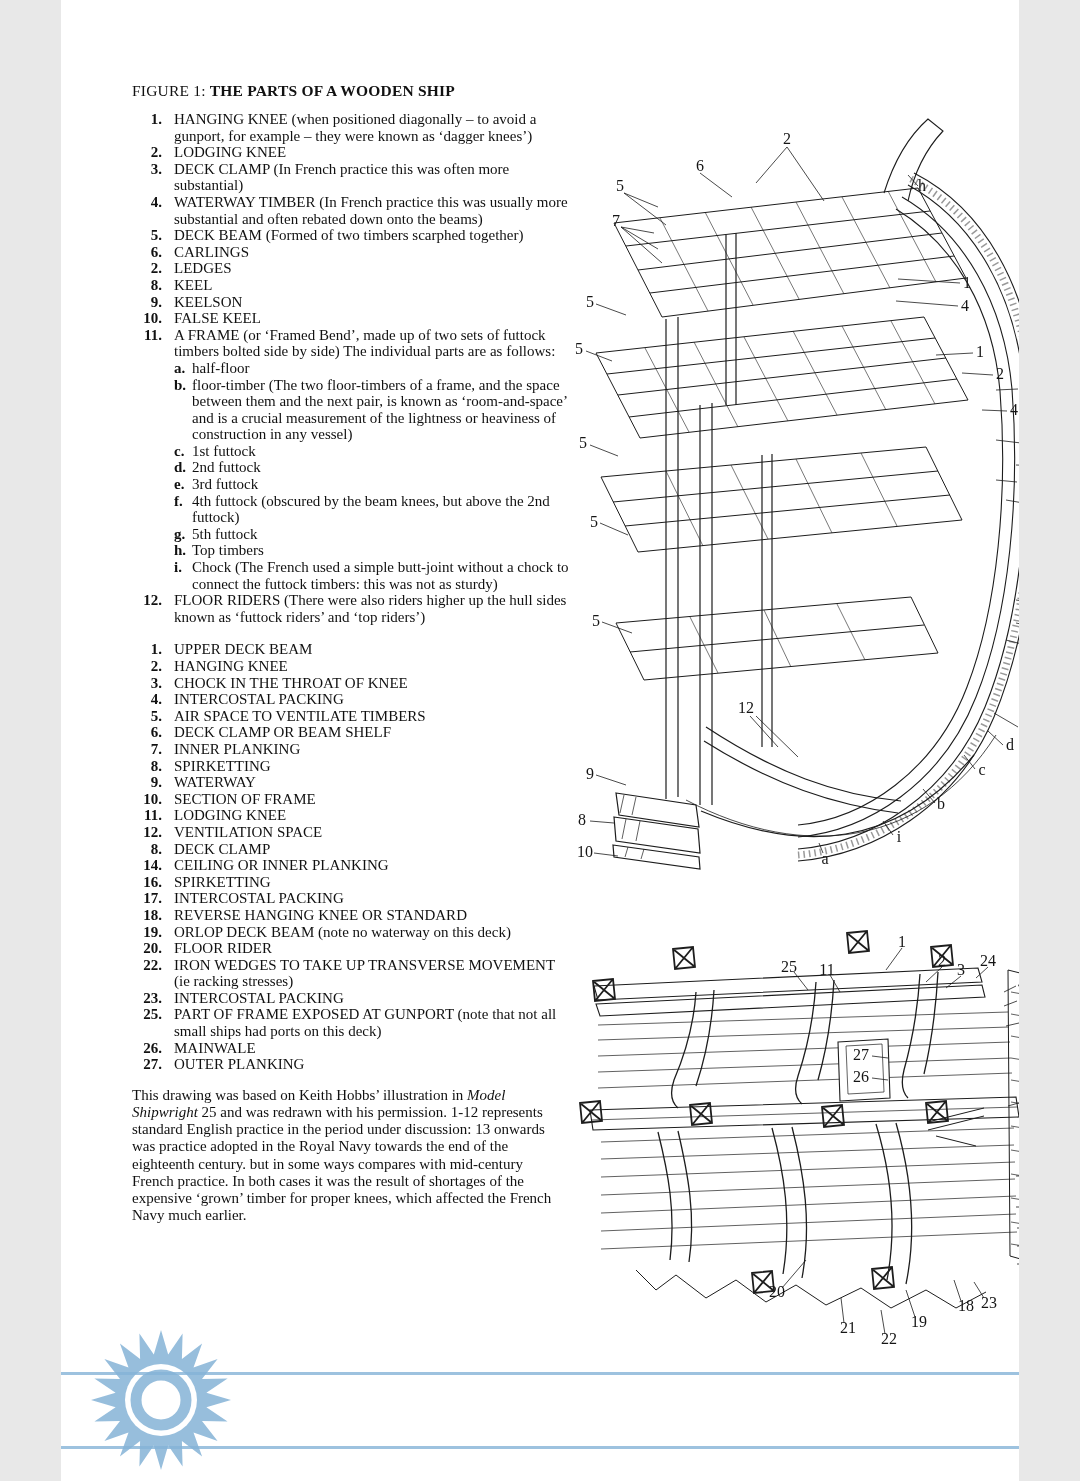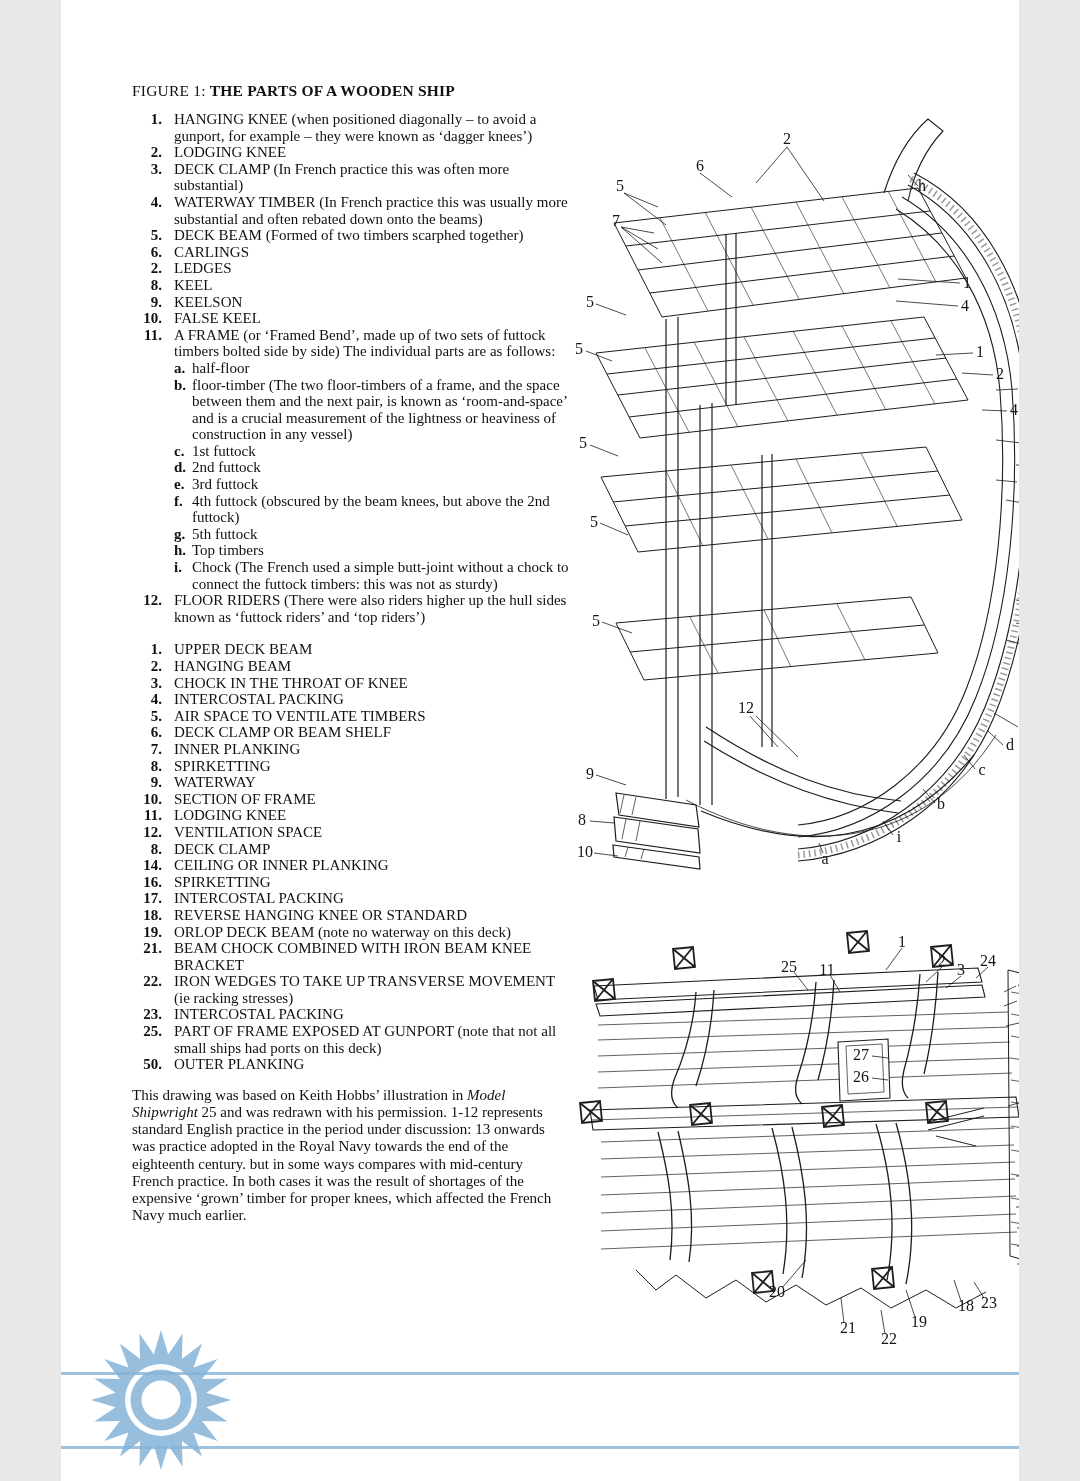--- a/index.html
+++ b/index.html
@@ -232,21 +232,21 @@
         <div class="item">
           <span class="num">1.</span>
           <span class="body">
             <span class="txt">UPPER DECK BEAM</span>
           </span>
         </div>
 
         <div class="item">
           <span class="num">2.</span>
           <span class="body">
-            <span class="txt">HANGING BEAM</span>
+            <span class="txt">HANGING KNEE</span>
           </span>
         </div>
 
         <div class="item">
           <span class="num">3.</span>
           <span class="body">
             <span class="txt">CHOCK IN THE THROAT OF KNEE</span>
           </span>
         </div>
 
@@ -348,27 +348,27 @@
           </span>
         </div>
 
         <div class="item">
           <span class="num">19.</span>
           <span class="body">
             <span class="txt">ORLOP DECK BEAM (note no waterway on this deck)</span>
           </span>
         </div>
 
-
-        <div class="item">
-          <span class="num">21.</span>
-          <span class="body">
-            <span class="txt">BEAM CHOCK COMBINED WITH IRON BEAM KNEE BRACKET</span>
-          </span>
-        </div>
+        <div class="item">
+          <span class="num">20.</span>
+          <span class="body">
+            <span class="txt">FLOOR RIDER</span>
+          </span>
+        </div>
+
 
         <div class="item">
           <span class="num">22.</span>
           <span class="body">
             <span class="txt">IRON WEDGES TO TAKE UP TRANSVERSE MOVEMENT (ie racking stresses)</span>
           </span>
         </div>
 
         <div class="item">
           <span class="num">23.</span>
@@ -378,23 +378,29 @@
         </div>
 
 
         <div class="item">
           <span class="num">25.</span>
           <span class="body">
             <span class="txt">PART OF FRAME EXPOSED AT GUNPORT (note that not all small ships had ports on this deck)</span>
           </span>
         </div>
 
-
-        <div class="item">
-          <span class="num">50.</span>
+        <div class="item">
+          <span class="num">26.</span>
+          <span class="body">
+            <span class="txt">MAINWALE</span>
+          </span>
+        </div>
+
+        <div class="item">
+          <span class="num">27.</span>
           <span class="body">
             <span class="txt">OUTER PLANKING</span>
           </span>
         </div>
       </div>
 
     <p class="closing"><span class="normal">This drawing was based on Keith Hobbs’ illustration in </span><span class="italic">Model Shipwright</span><span class="normal"> 25 and was redrawn with his permission. 1-12 represents standard English practice in the period under discussion: 13 onwards was practice adopted in the Royal Navy towards the end of the eighteenth century. but in some ways compares with mid-century French practice. In both cases it was the result of shortages of the expensive ‘grown’ timber for proper knees, which affected the French Navy much earlier.</span></p>
 
   </div>
 

